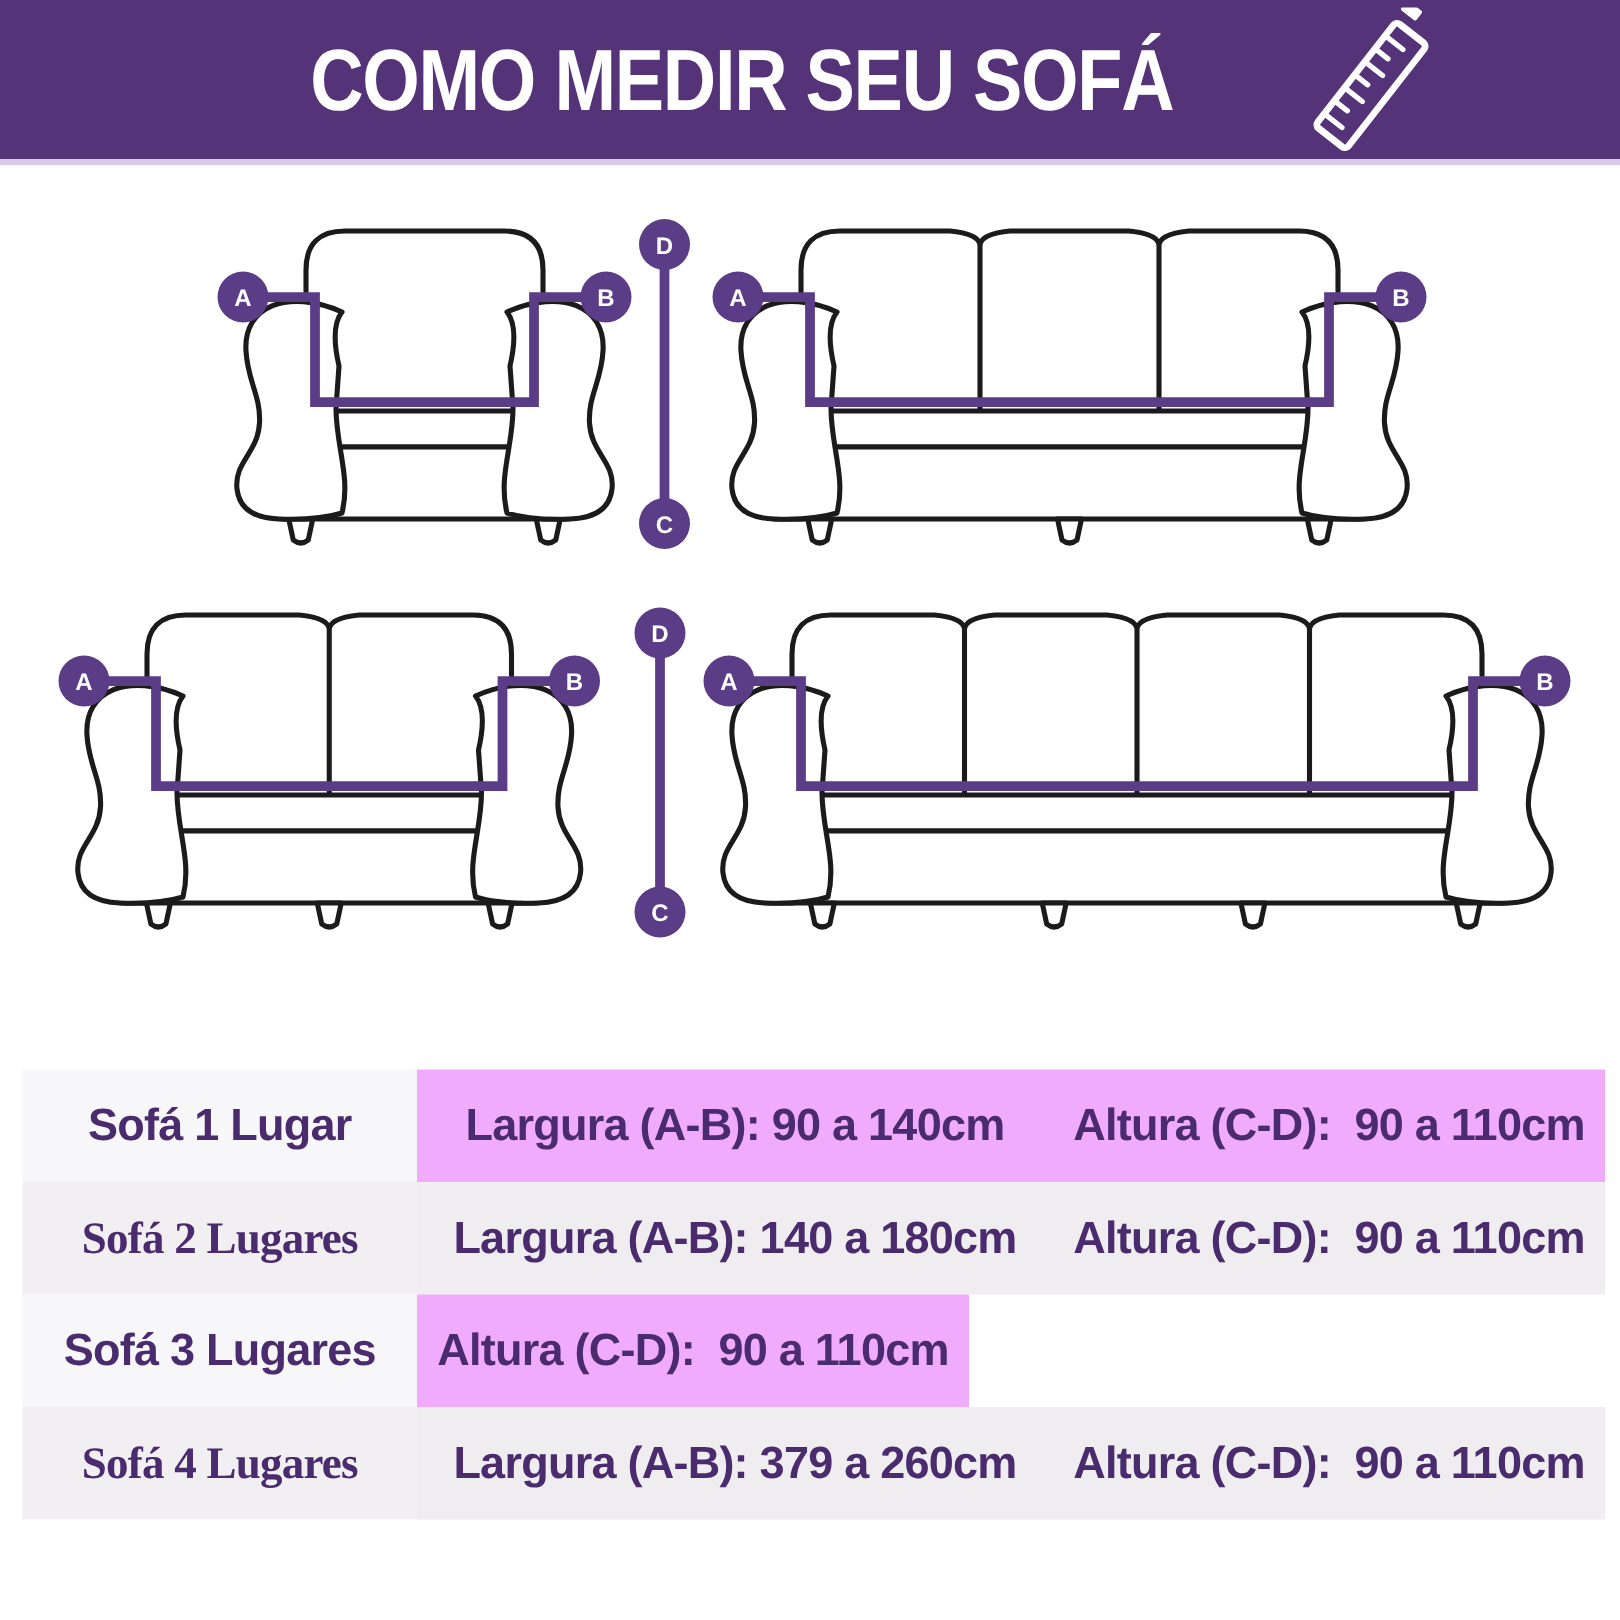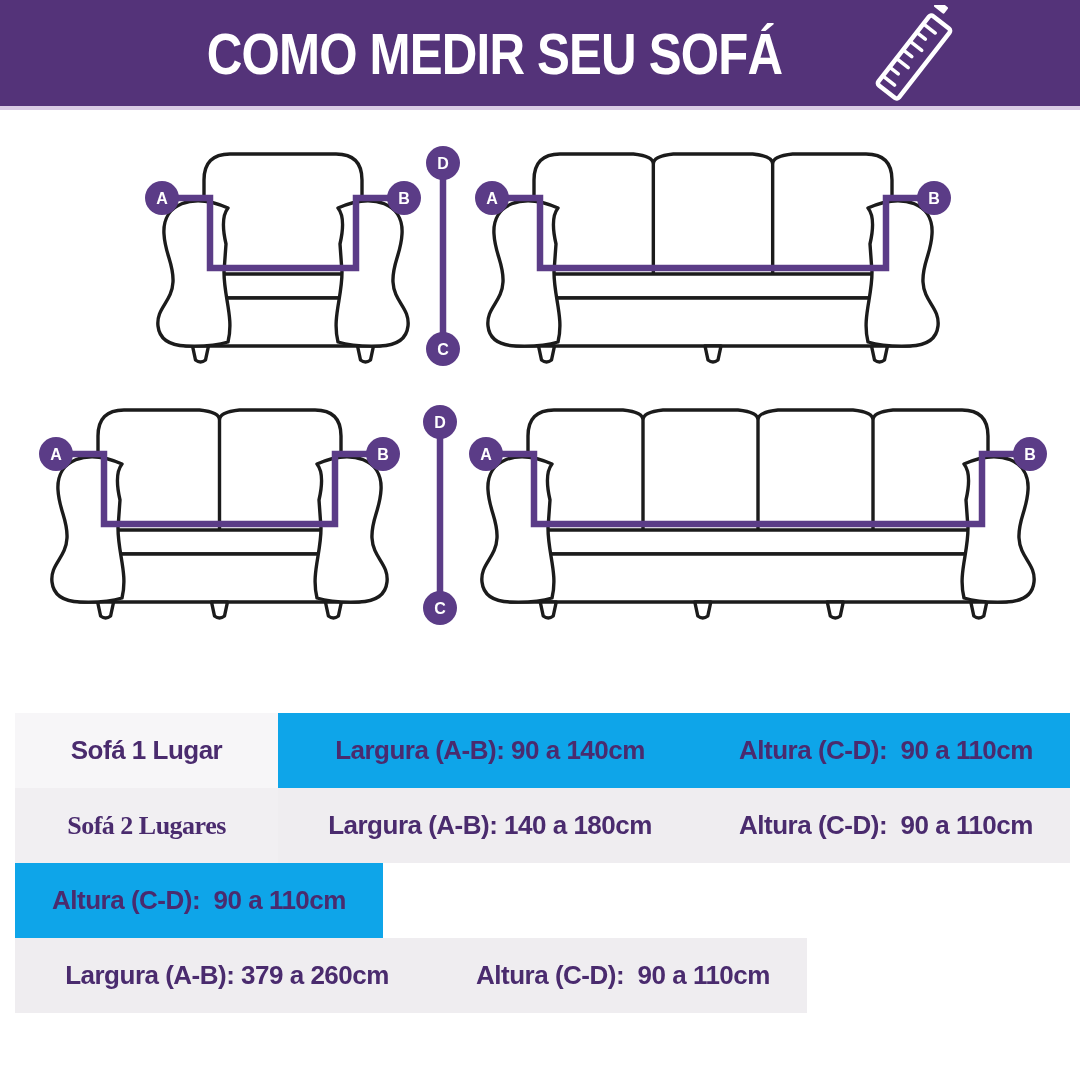--- a/index.html
+++ b/index.html
@@ -21,28 +21,28 @@
     position:absolute;left:0;top:106px;width:1080px;height:4px;background:#D9CBE5;
   }
   
   .canvas{position:absolute;left:0;top:110px;width:1080px;height:590px;}
   .canvas svg{position:absolute;}
   
   .table{position:absolute;left:15px;top:713px;width:1055px;}
   .t-row{position:absolute;left:0;width:1055px;height:75px;display:flex;}
   .t-cell{
     display:flex;align-items:center;justify-content:center;
-    font-weight:700;font-size:26px;color:#4A2B6E;white-space:pre;
+    font-weight:700;font-size:30px;color:#4A2B6E;white-space:pre;
     letter-spacing:-0.5px;
   }
   .t-c1{width:263px;}
   .t-c2{width:424px;}
   .t-c3{width:368px;}
   .row-odd  .t-c1{background:#F7F6F8;}
-  .row-odd  .t-c2,.row-odd  .t-c3{background:#0ea5e9;}
+  .row-odd  .t-c2,.row-odd  .t-c3{background:#f0abfc;}
   .row-even .t-c1{background:#F1EFF2;font-family:Liberation Serif, serif;}
   .row-even .t-c2,.row-even .t-c3{background:#EFEDF0;}
 </style>
 </head>
 <body>
 
 <div class="page">
 
   <div class="banner">
     <span class="banner-title">COMO MEDIR SEU SOFÁ</span>
@@ -146,21 +146,23 @@
       <div class="t-cell t-c1">Sofá 1 Lugar</div>
       <div class="t-cell t-c2">Largura (A-B): 90 a 140cm</div>
       <div class="t-cell t-c3">Altura (C-D):  90 a 110cm</div>
     </div>
     <div class="t-row row-even" style="top:75px">
       <div class="t-cell t-c1">Sofá 2 Lugares</div>
       <div class="t-cell t-c2">Largura (A-B): 140 a 180cm</div>
       <div class="t-cell t-c3">Altura (C-D):  90 a 110cm</div>
     </div>
     <div class="t-row row-odd" style="top:150px">
+      <div class="t-cell t-c1">Sofá 3 Lugares</div>
       <div class="t-cell t-c3">Altura (C-D):  90 a 110cm</div>
     </div>
     <div class="t-row row-even" style="top:225px">
+      <div class="t-cell t-c1">Sofá 4 Lugares</div>
       <div class="t-cell t-c2">Largura (A-B): 379 a 260cm</div>
       <div class="t-cell t-c3">Altura (C-D):  90 a 110cm</div>
     </div>
   </div>
 
 </div>
 
 </body></html>

